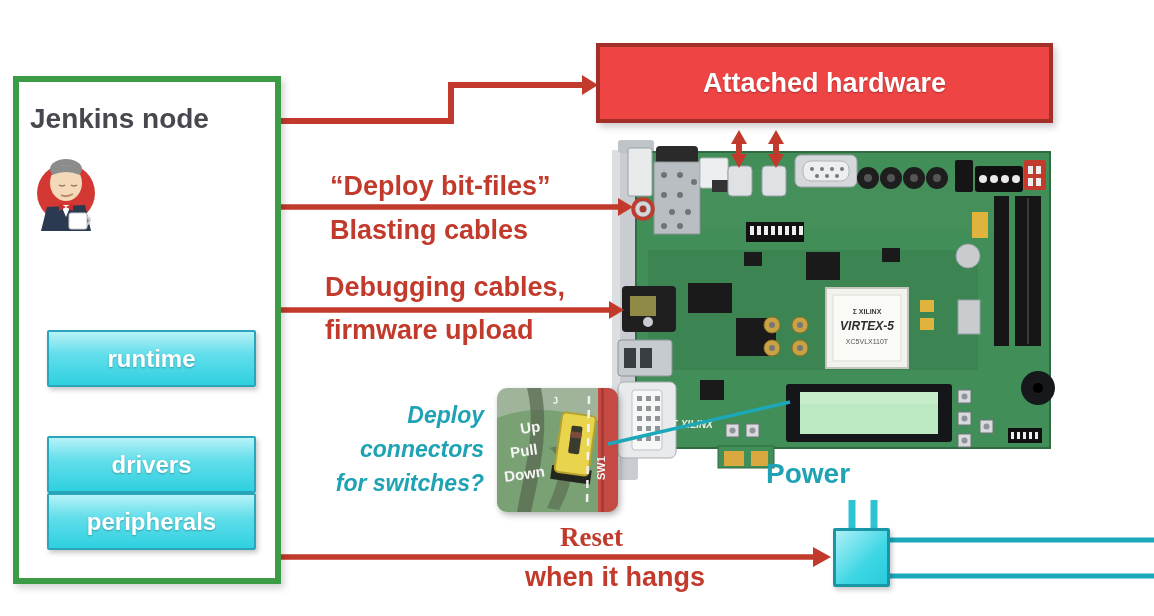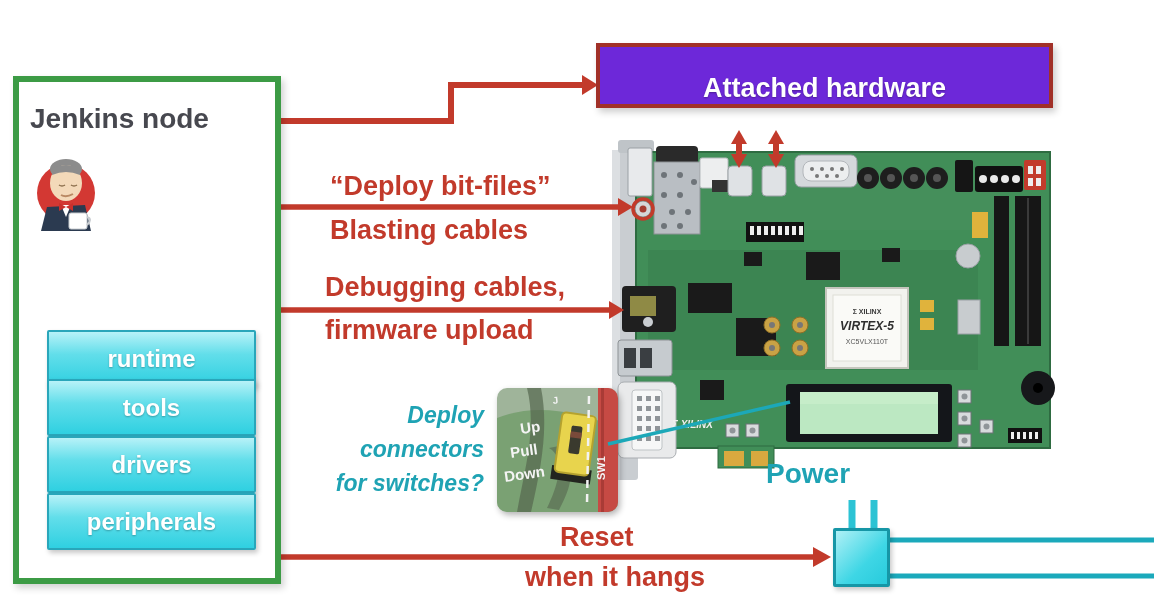--- a/index.html
+++ b/index.html
@@ -14,32 +14,32 @@
 
   
   .layer{left:47px;width:209px;height:57px;box-sizing:border-box;
     border:2px solid #29A6BA;border-radius:2px;
     background:linear-gradient(180deg,#B7F2F8 0%,#62DEEA 42%,#2FD0E1 100%);
     box-shadow:2px 3px 5px rgba(0,0,0,.22);
     display:flex;align-items:center;justify-content:center;
     color:#fff;font-weight:bold;font-size:24px;text-shadow:0 1px 2px rgba(0,0,0,.28);}
 
   
-  .hw-box{left:596px;top:43px;width:457px;height:65px;box-sizing:border-box;
-    background:#6d28d9;border:4px solid #A13028;box-shadow:3px 4px 7px rgba(0,0,0,.2);
-    display:flex;align-items:flex-end;justify-content:center;
+  .hw-box{left:596px;top:43px;width:457px;height:80px;box-sizing:border-box;
+    background:#ef4444;border:4px solid #A13028;box-shadow:3px 4px 7px rgba(0,0,0,.2);
+    display:flex;align-items:center;justify-content:center;
     color:#fff;font-weight:bold;font-size:27px;text-shadow:0 1px 2px rgba(0,0,0,.3);}
 
   
   .red-text{color:#C23A2B;font-weight:bold;font-size:27px;line-height:1.05;text-align:left;}
   .deploy-1{left:330px;top:172px;width:282px;}
   .deploy-2{left:330px;top:216px;width:282px;}
   .debug-1{left:325px;top:273px;width:287px;}
   .debug-2{left:325px;top:316px;width:287px;}
-  .reset-1{left:560px;top:523px;width:233px;}
+  .reset-1{left:560px;top:523px;width:233px;font-family:Liberation Serif, serif;}
   .reset-2{left:525px;top:563px;width:268px;}
 
   
   .teal-text{color:#1FA3B4;font-weight:bold;}
   .extra{left:318px;top:398px;width:166px;font-size:23px;font-style:italic;
          line-height:34px;text-align:right;}
   .power-label{left:766px;top:458px;font-size:28px;}
 
   
   .power-box{left:833px;top:528px;width:57px;height:59px;box-sizing:border-box;
@@ -357,23 +357,20 @@
     <path d="M26,48 Q31,51 38,47" stroke="#b98963" stroke-width="2" fill="none"></path>
     <polygon points="31,60 24,56 24,64" fill="#C9302C"></polygon>
     <polygon points="31,60 38,56 38,64" fill="#C9302C"></polygon>
     <rect x="34" y="66" width="18" height="16" rx="2" fill="#FFFFFF" stroke="#C9CDD1"></rect>
     <path d="M52,70 q6,2 0,8" stroke="#C9CDD1" stroke-width="2" fill="none"></path>
   </svg>
 
   <div class="abs layer" style="top:322px;margin-top:8px;">
     <span>runtime</span>
   </div>
-  <div class="abs layer" style="top:379px;">
-    <span>tools</span>
-  </div>
   <div class="abs layer" style="top:436px;">
     <span>drivers</span>
   </div>
   <div class="abs layer" style="top:493px;">
     <span>peripherals</span>
   </div>
 
   <div class="abs hw-box">
     <span>Attached hardware</span>
   </div>

